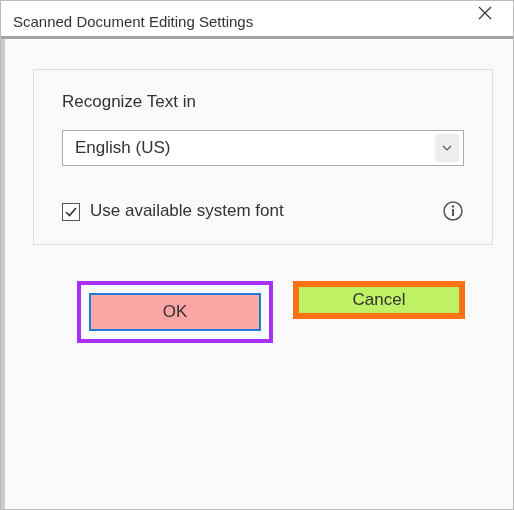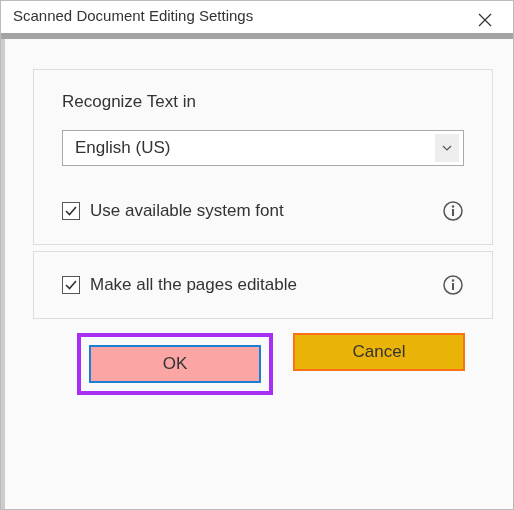--- a/index.html
+++ b/index.html
@@ -17,24 +17,24 @@
     .dialog {
       width: 514px;
       height: 510px;
       border: 1px solid #bbb;
       background: #fff;
       display: flex;
       flex-direction: column;
     }
     .titlebar {
       display: flex;
-      align-items: flex-start;
+      align-items: flex-end;
       justify-content: space-between;
       padding: 6px 8px 6px 12px;
-      border-bottom: 6px solid #a3a3a3;
+      border-bottom: 3px solid #a3a3a3;
       height: 38px;
     }
     .titlebar-title {
       font-size: 15px;
       color: #333;
     }
     .close-btn {
       width: 40px;
       height: 30px;
       display: flex;
@@ -50,21 +50,21 @@
       flex: 1;
       background: #fafafa;
       padding: 30px 20px 20px 28px;
       display: flex;
       flex-direction: column;
       border-left: 4px solid #ccc;
     }
     .panel {
       border: 1px solid #ddd;
       padding: 22px 28px;
-      margin-bottom: 6px;
+      margin-bottom: 28px;
       background: #fafafa;
     }
     .panel-label {
       font-size: 17px;
       color: #333;
       margin-bottom: 18px;
     }
     .dropdown {
       width: 100%;
       height: 36px;
@@ -94,21 +94,21 @@
       width: 10px;
       height: 6px;
     }
     .checkbox-row {
       display: flex;
       align-items: center;
       justify-content: space-between;
     }
     .checkbox-left {
       display: flex;
-      align-items: center;
+      align-items: flex-end;
       gap: 10px;
     }
     .checkbox {
       width: 18px;
       height: 18px;
       border: 1px solid #555;
       background: #fff;
       display: flex;
       align-items: center;
       justify-content: center;
@@ -140,22 +140,22 @@
       padding: 8px 28px 20px 0;
     }
     .ok-highlight {
       border: 4px solid #a830f5;
       padding: 8px;
       display: inline-block;
     }
     .btn {
       width: 172px;
       height: 38px;
-      background: #eab308;
-      border: 2px solid #f97316;
+      background: #bef264;
+      border: 6px solid #f97316;
       font-size: 17px;
       color: #333;
       display: flex;
       align-items: center;
       justify-content: center;
       cursor: pointer;
     }
     .btn-primary {
       border: 2px solid #1a7fd4;
       background: #fca5a5;
@@ -201,39 +201,20 @@
         <div class="info-icon">
           <svg viewBox="0 0 22 22">
               <circle cx="11" cy="11" r="9" stroke="#555" stroke-width="1.5" fill="none"></circle>
               <circle cx="11" cy="6.5" r="1.2" fill="#555"></circle>
               <rect x="10" y="9" width="2" height="7" fill="#555"></rect>
             </svg>
         </div>
       </div>
     </div>
 
-    <div class="panel">
-      <div class="checkbox-row">
-        <div class="checkbox-left">
-          <div class="checkbox">
-            <svg viewBox="0 0 12 12">
-                <path d="M1 6 L4.5 9.5 L11 2" stroke="#333" stroke-width="1.6" fill="none"></path>
-              </svg>
-          </div>
-          <span class="checkbox-label">Make all the pages editable</span>
-        </div>
-        <div class="info-icon">
-          <svg viewBox="0 0 22 22">
-              <circle cx="11" cy="11" r="9" stroke="#555" stroke-width="1.5" fill="none"></circle>
-              <circle cx="11" cy="6.5" r="1.2" fill="#555"></circle>
-              <rect x="10" y="9" width="2" height="7" fill="#555"></rect>
-            </svg>
-        </div>
-      </div>
-    </div>
 
     <div class="button-row">
       <div class="ok-highlight">
         <div class="btn btn-primary">OK</div>
       </div>
       <div class="btn">Cancel</div>
     </div>
 
   </div>
 

